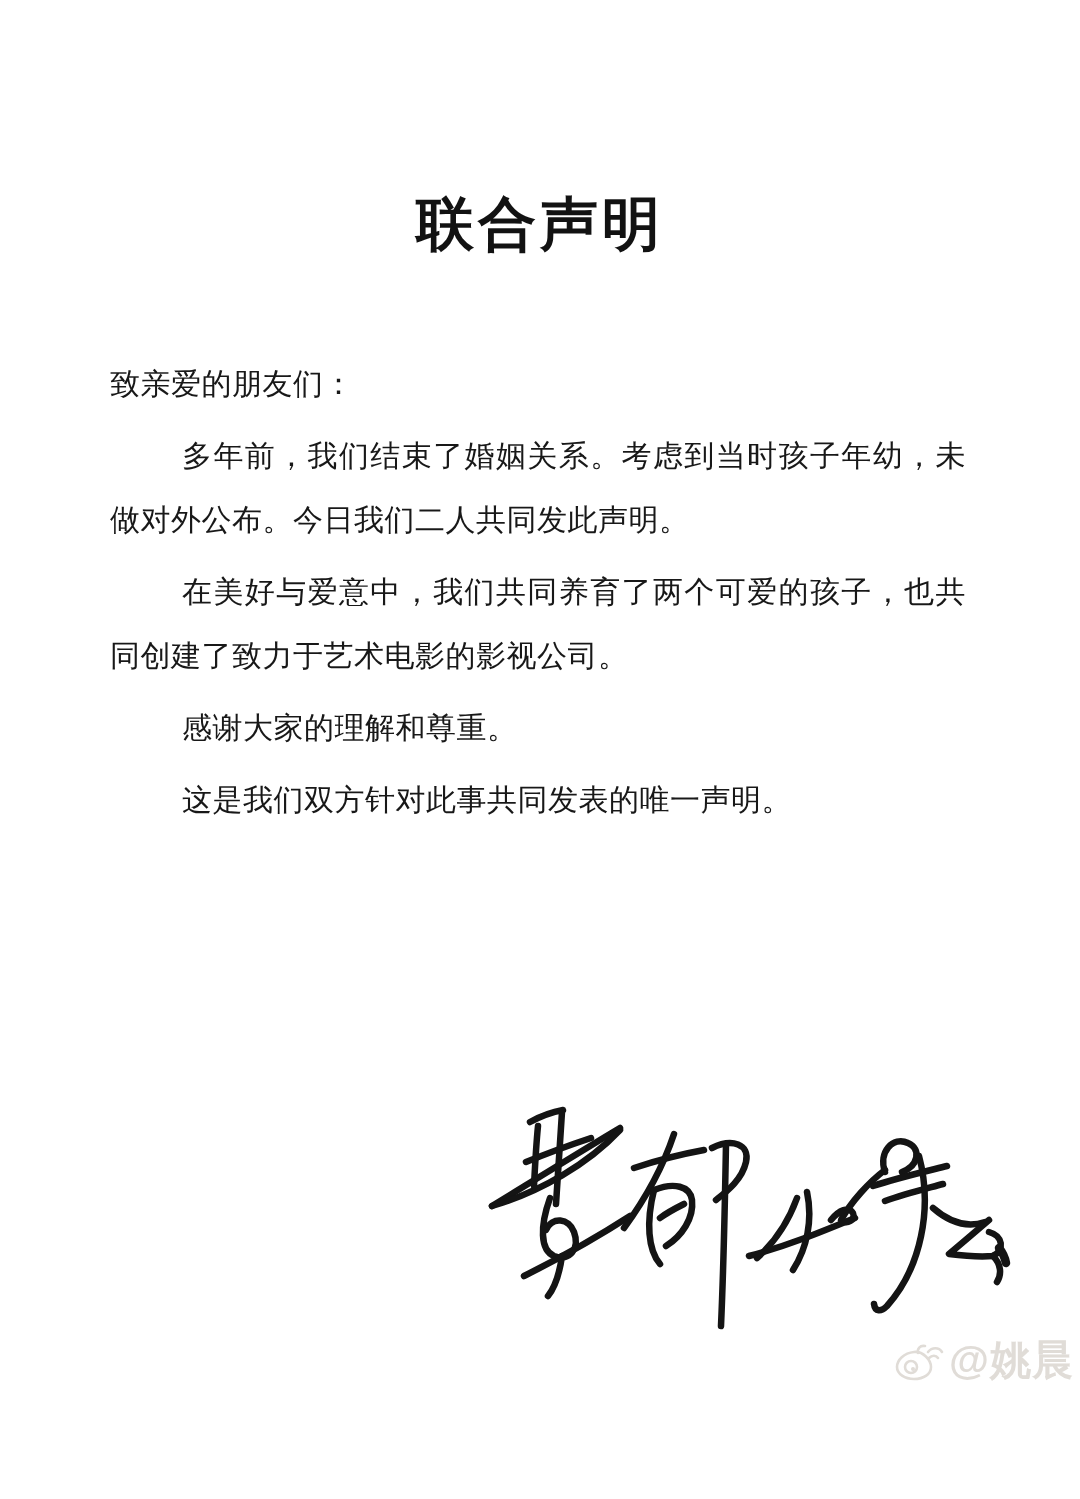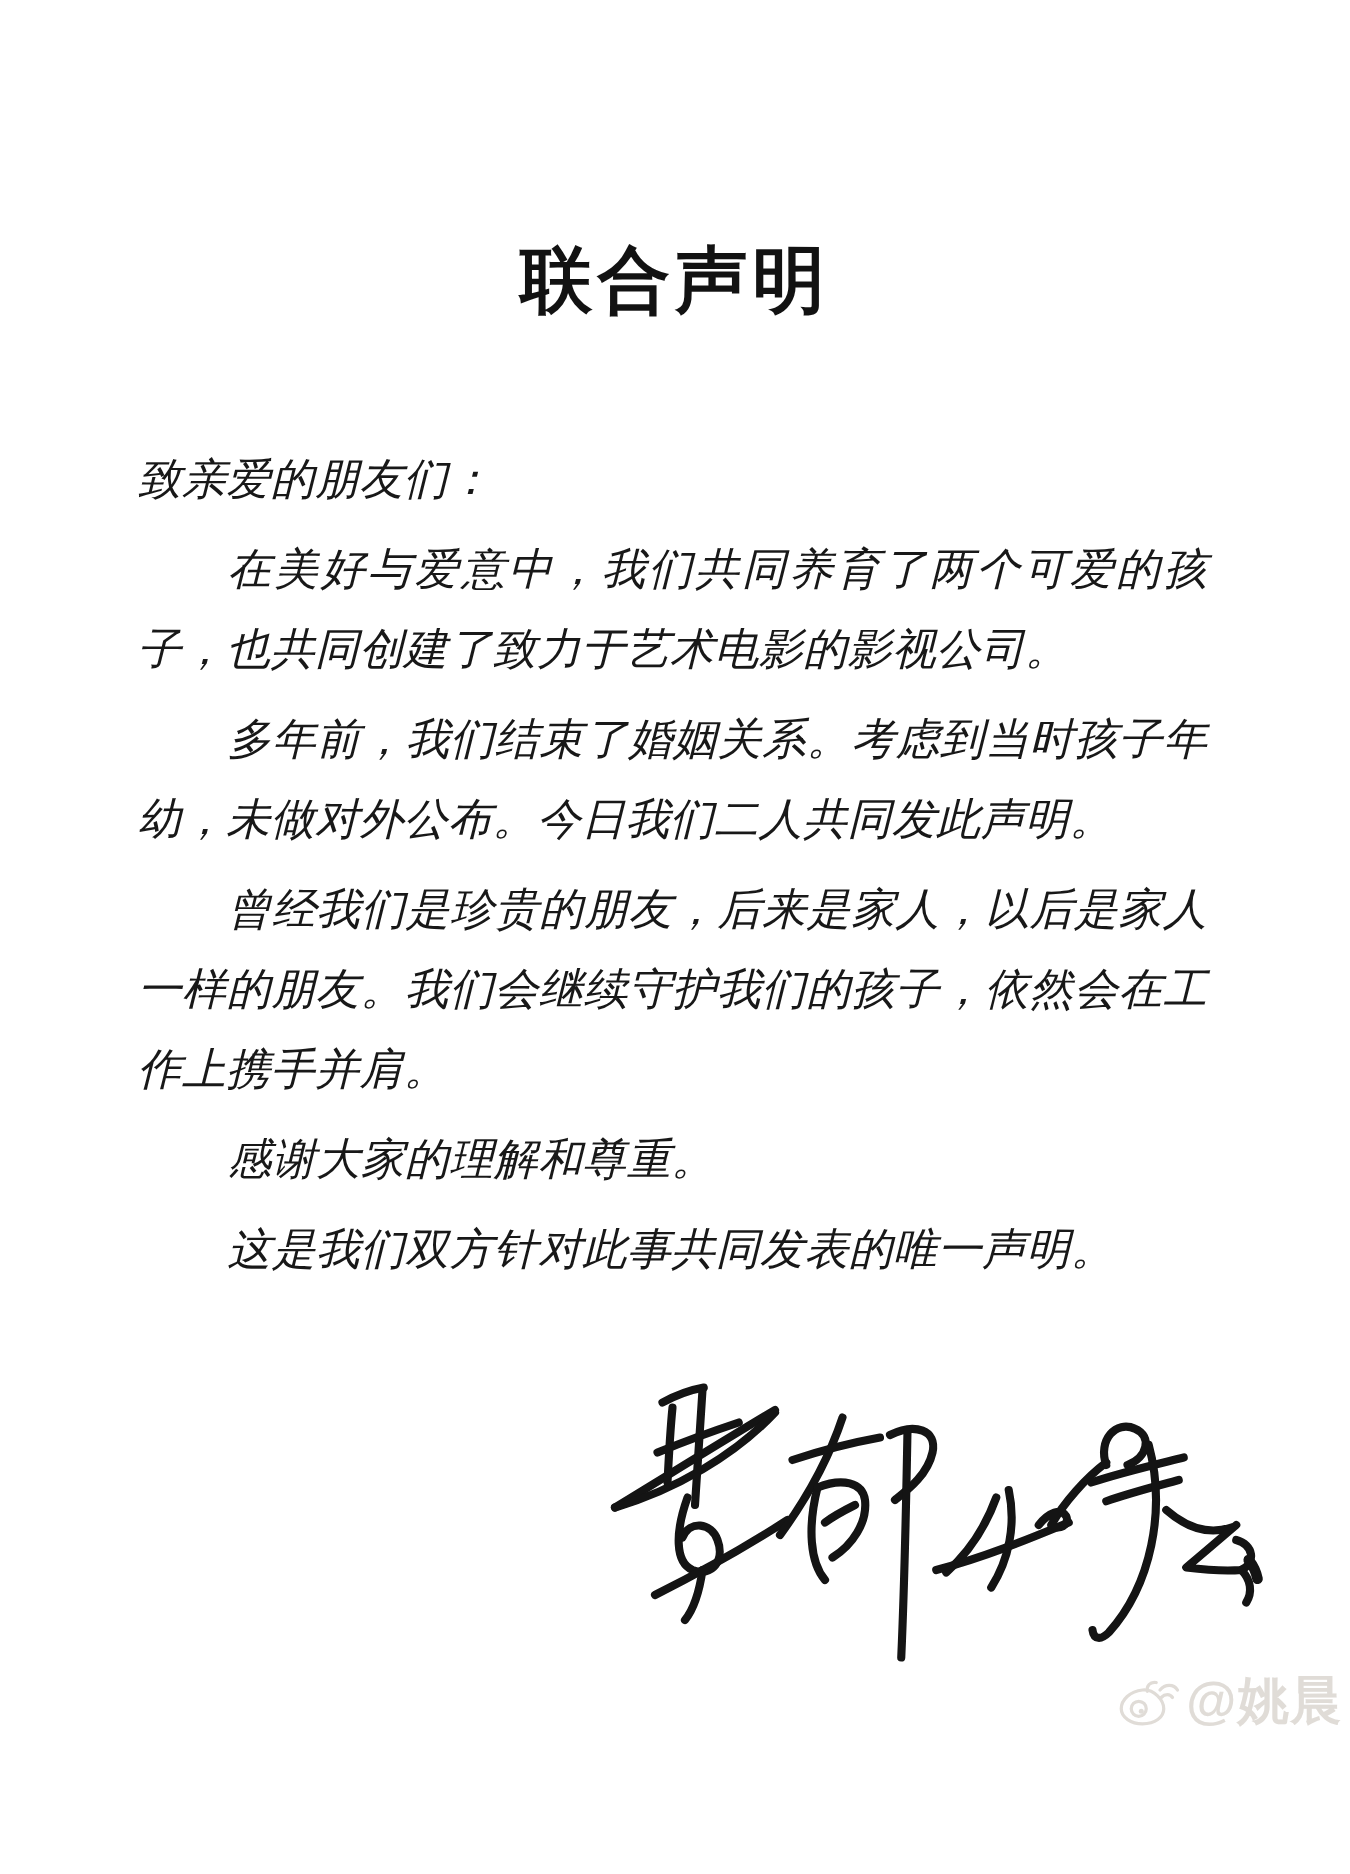--- a/index.html
+++ b/index.html
@@ -22,26 +22,25 @@
     font-size: 58px;
     font-weight: bold;
     letter-spacing: 4px;
     color: #121212;
   }
   .doc-body {
     position: absolute;
     top: 352px;
     left: 110px;
     width: 856px;
-    font-size: 35px;
+    font-size: 30px;
     letter-spacing: 0.5px;
     line-height: 64px;
     text-align: justify;
     color: #181818;
-    font-style: italic;
   }
   .doc-body p { margin: 0; }
   .doc-body p.indent { text-indent: 72px; margin-top: 8px; }
   .signature { position: absolute; }
   .signature svg { display: block; }
   .sig-stroke {
     fill: none;
     stroke: #141414;
     stroke-width: 6.5;
     stroke-linecap: round;
@@ -68,23 +67,22 @@
 </style>
 </head>
 <body>
 
 <div class="page">
 
   <h1 class="doc-title">联合声明</h1>
 
   <div class="doc-body">
     <p>致亲爱的朋友们：</p>
+    <p class="indent">多年前，我们结束了婚姻关系。考虑到当时孩子年幼，未做对外公布。今日我们二人共同发此声明。</p>
     <p class="indent">在美好与爱意中，我们共同养育了两个可爱的孩子，也共同创建了致力于艺术电影的影视公司。</p>
-    <p class="indent">多年前，我们结束了婚姻关系。考虑到当时孩子年幼，未做对外公布。今日我们二人共同发此声明。</p>
-    <p class="indent">曾经我们是珍贵的朋友，后来是家人，以后是家人一样的朋友。我们会继续守护我们的孩子，依然会在工作上携手并肩。</p>
     <p class="indent">感谢大家的理解和尊重。</p>
     <p class="indent">这是我们双方针对此事共同发表的唯一声明。</p>
   </div>
 
   <div class="signature" style="left:478px; top:1098px;" role="img" aria-label="曹郁">
     <svg width="290" height="235" viewBox="0 0 290 235">
       <path class="sig-stroke" d="M 14,108 C 55,83 105,52 142,30"></path>
       <path class="sig-stroke" d="M 14,108 C 62,94 110,66 142,32"></path>
       <path class="sig-stroke" d="M 60,28 C 58,48 57,68 56,88"></path>
       <path class="sig-stroke" d="M 52,24 C 63,18 74,14 85,12"></path>

